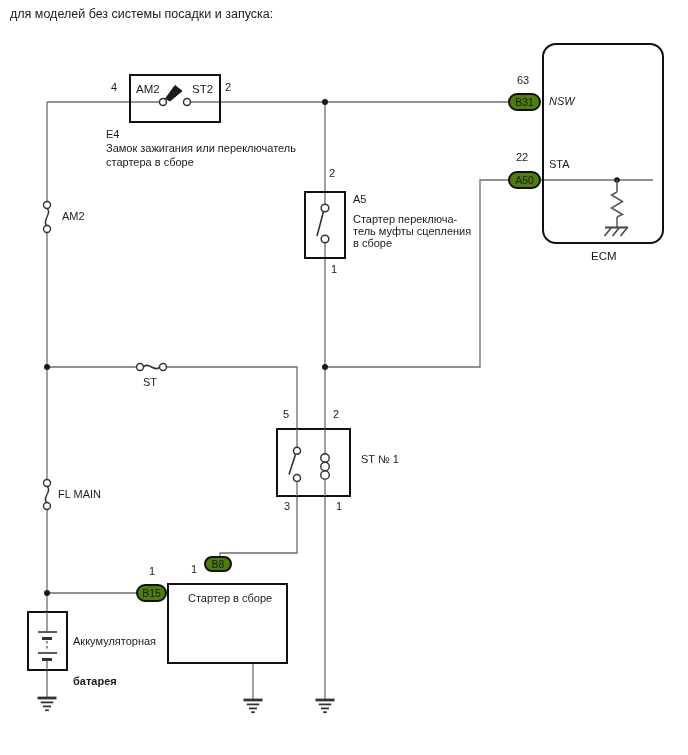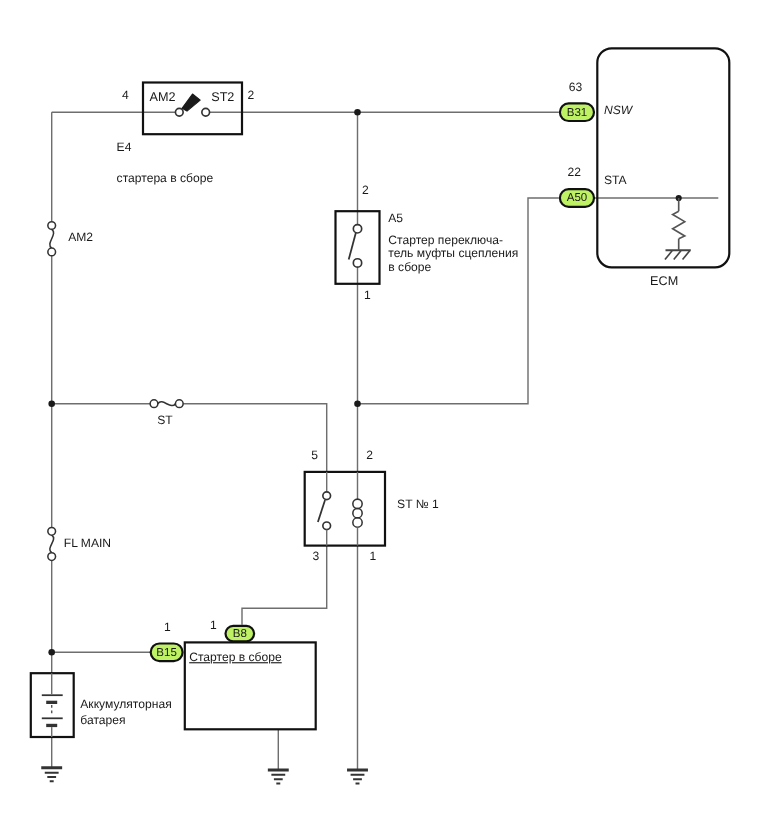--- a/index.html
+++ b/index.html
@@ -3,21 +3,21 @@
 <meta charset="utf-8">
 <style>
   html,body{margin:0;padding:0;background:#ffffff;}
   #canvas{position:relative;width:688px;height:755px;background:#ffffff;overflow:hidden;
           font-family:"Liberation Sans",sans-serif;}
   #wires{position:absolute;left:0;top:0;z-index:1;}
   .t{position:absolute;font-size:11px;color:#1a1a1a;white-space:nowrap;line-height:1;z-index:2;}
   .title{font-size:12.5px;}
   .term{font-size:11.5px;}
   .pill{position:absolute;box-sizing:border-box;border:2px solid #111;border-radius:10px;
-        background:#bef264;display:flex;align-items:center;justify-content:center;
+        background:#4d7c0f;display:flex;align-items:center;justify-content:center;
         font-size:10.5px;color:#1a1a1a;z-index:3;}
 </style>
 </head>
 <body>
 
 <div id="canvas">
 
   <svg id="wires" width="688" height="755" viewBox="0 0 688 755">
     <defs>
       <g id="gnd" stroke="#333">
@@ -143,28 +143,30 @@
     </g>
 
     <use href="#gnd" x="47" y="698"></use>
     <use href="#gnd" x="253" y="700"></use>
     <use href="#gnd" x="325" y="700"></use>
   </svg>
 
   <div class="pill" style="left:508px;top:93px;width:33px;height:18px;">B31</div>
   <div class="pill" style="left:508px;top:171px;width:33px;height:18px;">A50</div>
   <div class="pill" style="left:136px;top:584px;width:31px;height:18px;">B15</div>
-  <div class="pill" style="left:204px;top:568px;width:28px;height:16px;">B8</div>
+  <div class="pill" style="left:204px;top:556px;width:28px;height:16px;">B8</div>
 
+  <span class="t title" style="left:10px;top:8px;">для моделей без системы посадки и запуска:</span>
 
   <span class="t" style="left:111px;top:82px;">4</span>
   <span class="t term" style="left:136px;top:84px;">AM2</span>
   <span class="t term" style="left:192px;top:84px;">ST2</span>
   <span class="t" style="left:225px;top:82px;">2</span>
   <span class="t" style="left:106px;top:129px;">E4</span>
+  <span class="t" style="left:106px;top:143px;">Замок зажигания или переключатель</span>
   <span class="t" style="left:106px;top:157px;">стартера в сборе</span>
 
   <span class="t" style="left:62px;top:211px;">AM2</span>
   <span class="t" style="left:143px;top:377px;">ST</span>
   <span class="t" style="left:58px;top:489px;">FL MAIN</span>
 
   <span class="t" style="left:329px;top:168px;">2</span>
   <span class="t" style="left:353px;top:194px;">A5</span>
   <span class="t" style="left:353px;top:214px;">Стартер переключа-</span>
   <span class="t" style="left:353px;top:226px;">тель муфты сцепления</span>
@@ -178,18 +180,18 @@
   <span class="t term" style="left:591px;top:251px;">ECM</span>
 
   <span class="t" style="left:283px;top:409px;">5</span>
   <span class="t" style="left:333px;top:409px;">2</span>
   <span class="t" style="left:361px;top:454px;">ST № 1</span>
   <span class="t" style="left:284px;top:501px;">3</span>
   <span class="t" style="left:336px;top:501px;">1</span>
 
   <span class="t" style="left:149px;top:566px;">1</span>
   <span class="t" style="left:191px;top:564px;">1</span>
-  <span class="t" style="left:172px;top:593px;text-decoration:underline;">Стартер в сборе</span>
+  <span class="t" style="left:188px;top:593px;">Стартер в сборе</span>
 
   <span class="t" style="left:73px;top:636px;">Аккумуляторная</span>
-  <span class="t" style="left:73px;top:650px;">батарея</span>
+  <span class="t" style="left:73px;top:676px;font-weight:bold;">батарея</span>
 
 </div>
 
 </body></html>

